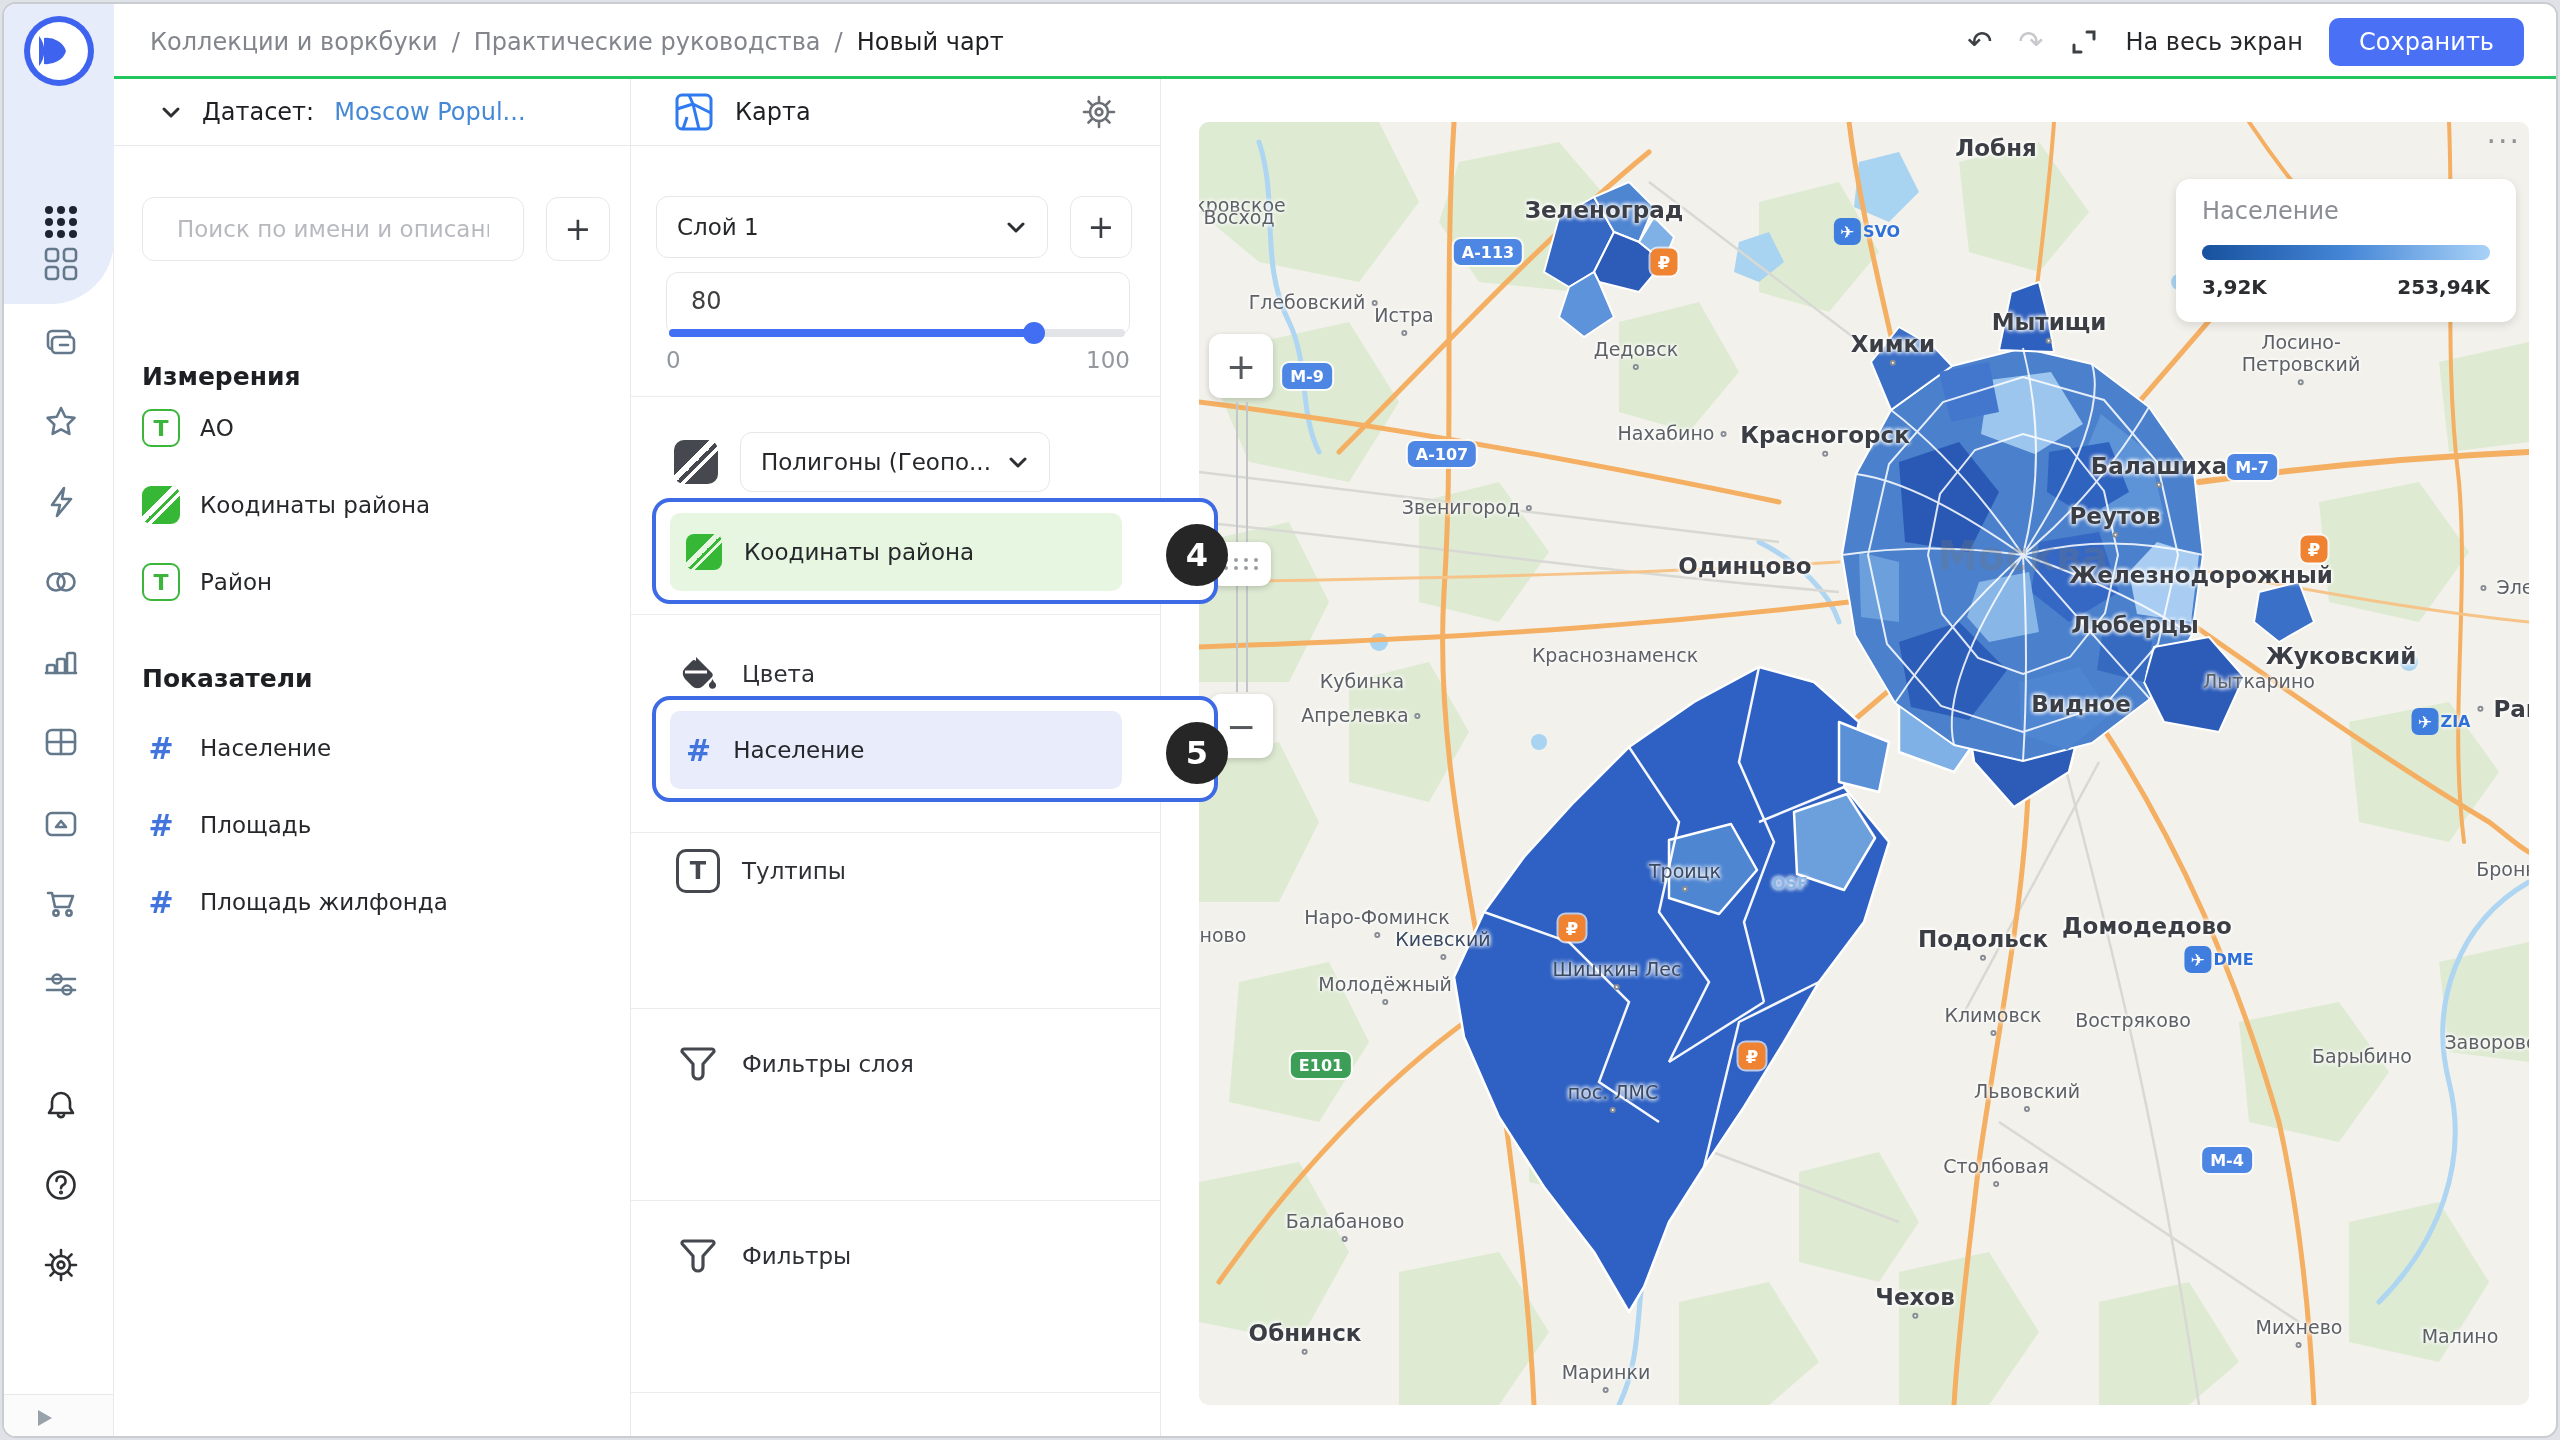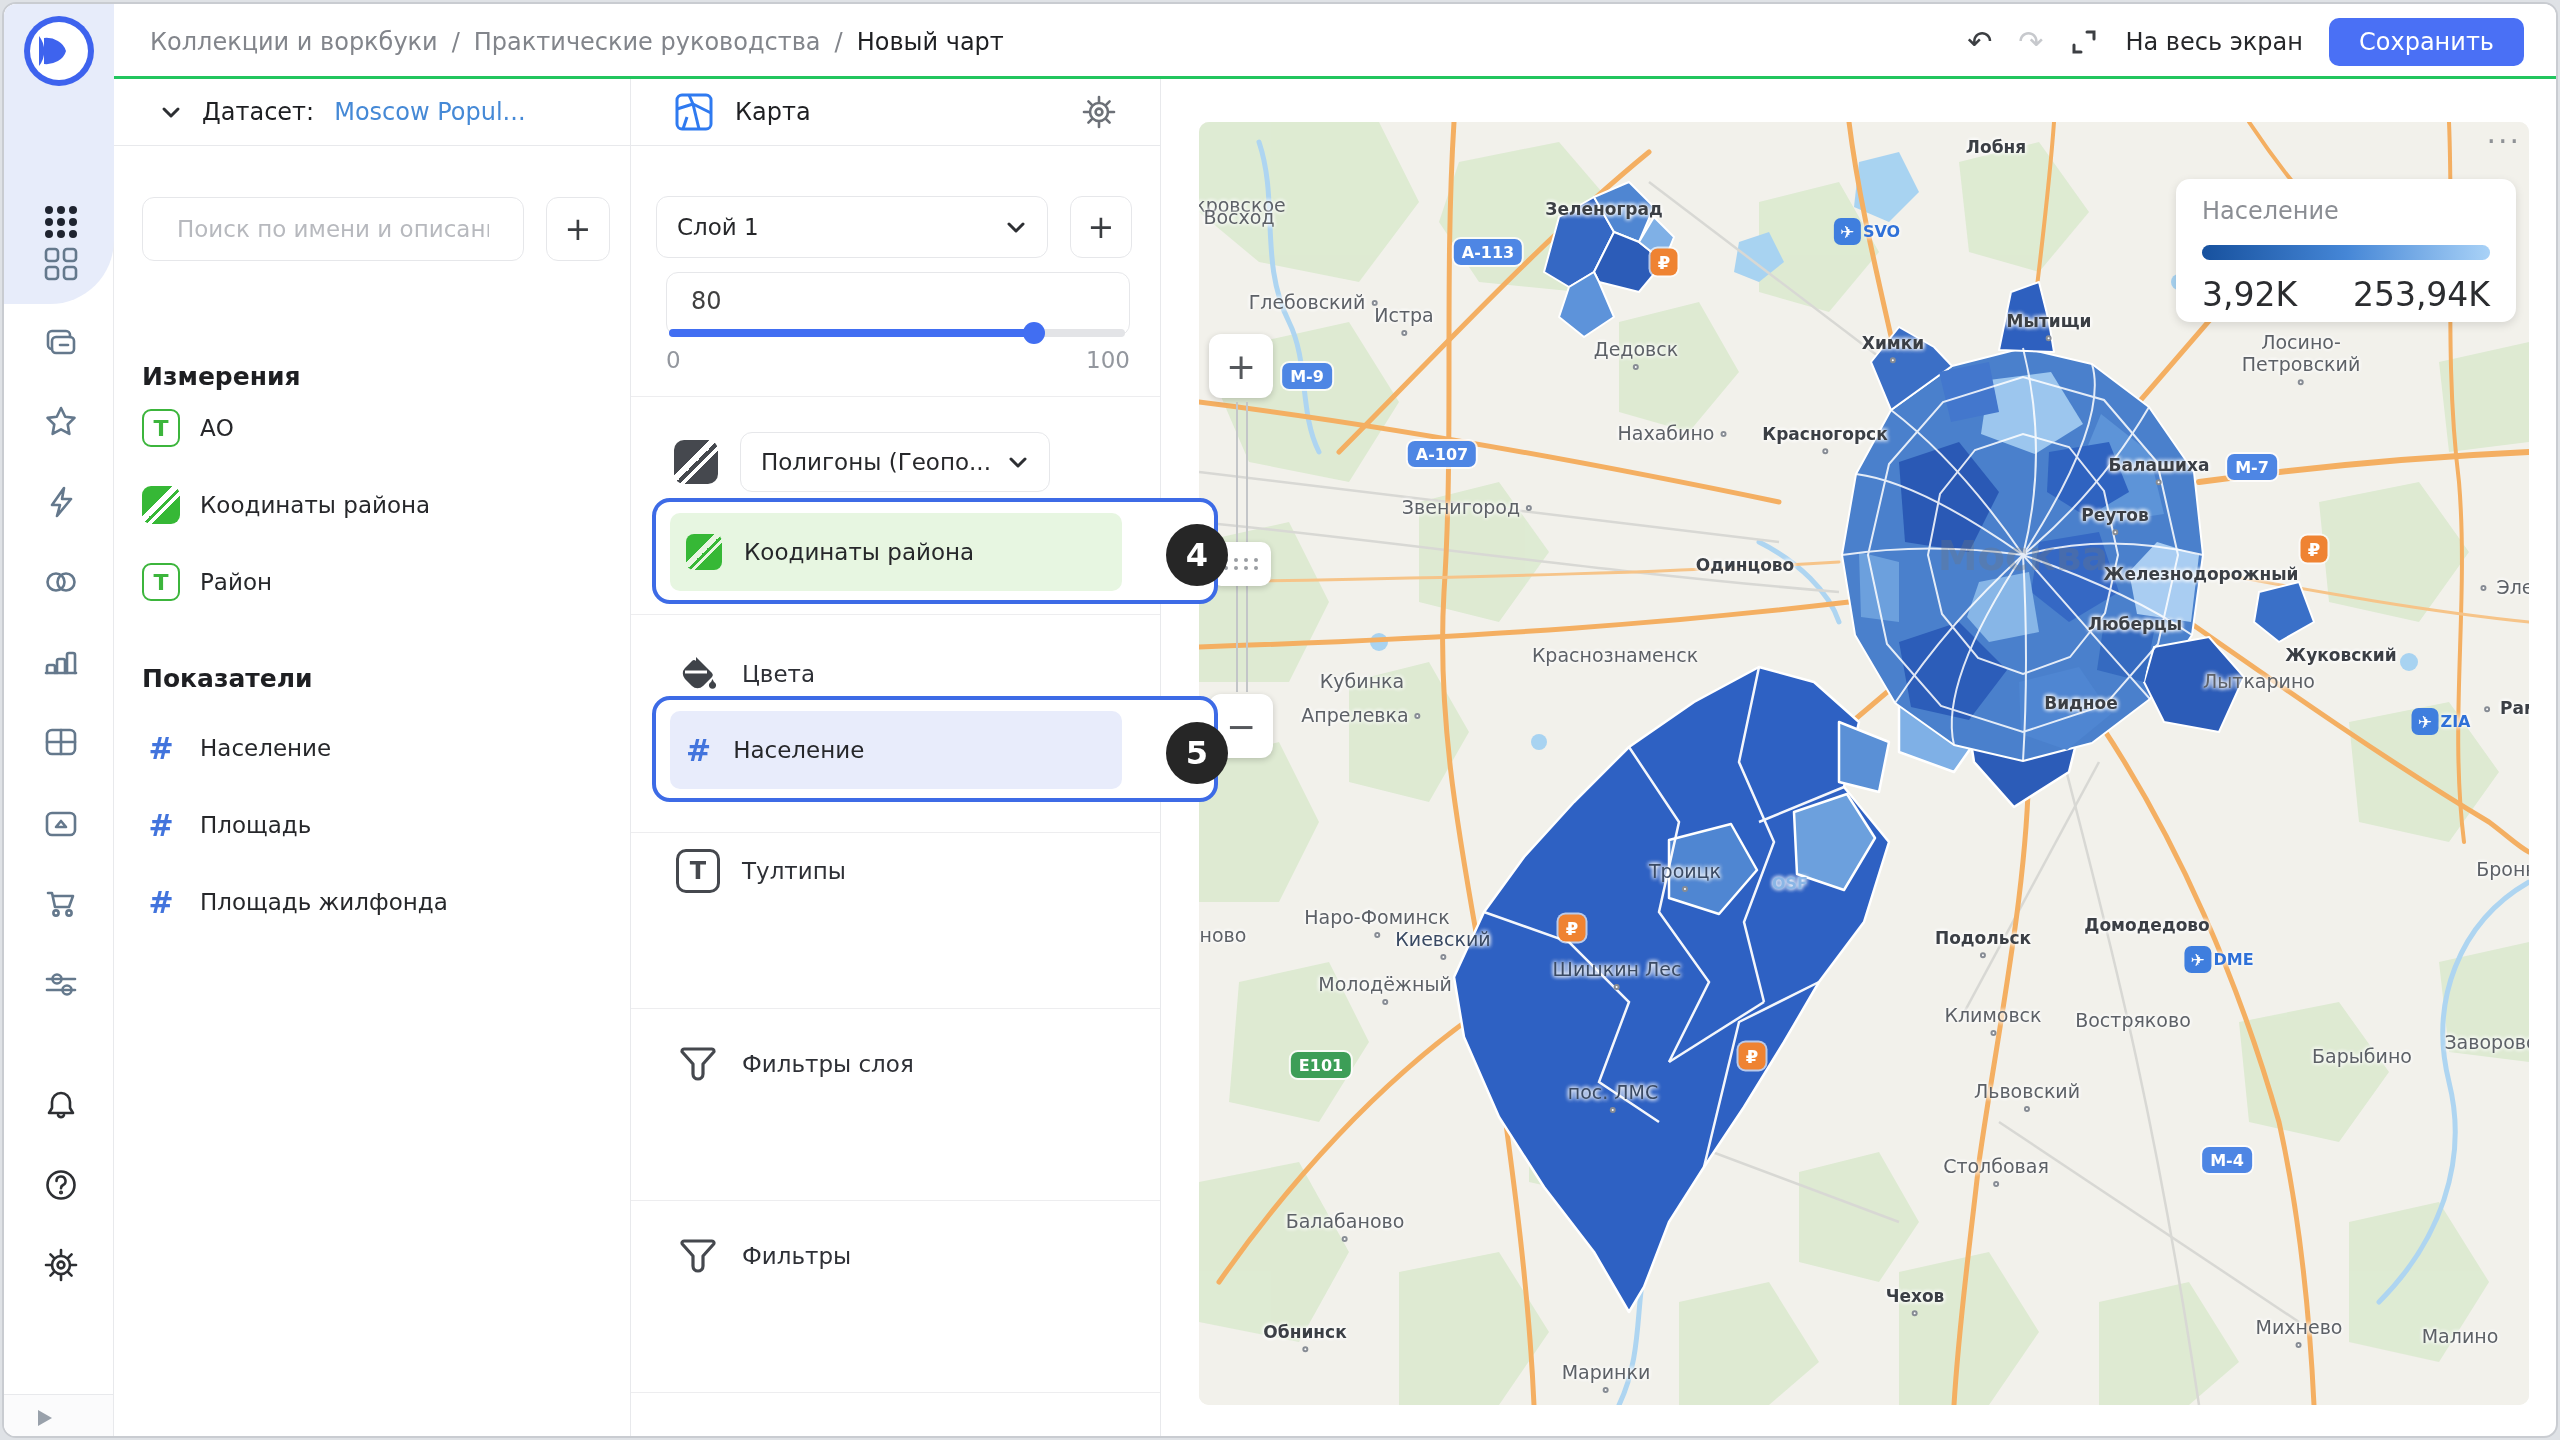--- a/index.html
+++ b/index.html
@@ -72,39 +72,39 @@
   .pill .hash{font-size:30px;font-weight:600;color:#4274dd;}
   .pill .ptext{font-size:23px;color:#26272a;}
   .badge{position:absolute;right:-14px;top:22px;width:62px;height:62px;border-radius:50%;background:#262626;color:#fff;font-size:32px;font-weight:bold;display:flex;align-items:center;justify-content:center;}
   .ticon{width:42px;height:42px;border:3px solid #45484e;border-radius:10px;position:relative;}
   .ticon::after{content:"T";position:absolute;inset:0;display:flex;align-items:center;justify-content:center;color:#45484e;font-size:24px;font-weight:bold;}
   .funnel svg{stroke:#45484e;fill:none;stroke-width:3.2;stroke-linecap:round;stroke-linejoin:round;}
 
   
   .mappane{position:absolute;left:1195px;top:118px;width:1330px;height:1283px;border-radius:10px;overflow:hidden;background:#f2f1eb;}
   .mlabel{position:absolute;transform:translate(-50%,-50%);font-size:19px;color:#5d6167;white-space:pre-line;text-align:center;line-height:1.15;text-shadow:0 0 4px #fff,0 0 4px #fff,0 0 5px #fff;pointer-events:none;}
-  .mlabel.major{font-size:17px;font-weight:bold;color:#3b3f45;}
+  .mlabel.major{font-size:23px;font-weight:bold;color:#3b3f45;}
   .mlabel.onpoly{color:#3a4a63;}
   .mlabel .dotmark{position:absolute;left:50%;top:100%;width:6px;height:6px;border:2.5px solid #878c94;border-radius:50%;background:#fff;transform:translate(-50%,3px);display:none;}
   .mlabel.dotted .dotmark{display:block;}
   .mlabel.dotted-r .dotmark{display:block;left:100%;top:50%;transform:translate(6px,-50%);}
   .mlabel.dotted-l .dotmark{display:block;left:-10px;top:50%;transform:translate(-6px,-50%);}
   .shield{position:absolute;transform:translate(-50%,-50%);min-width:46px;height:26px;padding:0 8px;border-radius:7px;color:#fff;font-size:16px;font-weight:bold;display:flex;align-items:center;justify-content:center;box-shadow:0 0 0 2px #ffffffcc;}
   .shield.blue{background:#4e86e4;}
   .shield.green{background:#3d9e57;}
   .airport{position:absolute;transform:translate(-50%,0);display:flex;flex-direction:row;align-items:center;gap:2px;}
   .apbox{width:27px;height:27px;background:#3f7ede;border-radius:7px;display:flex;align-items:center;justify-content:center;}
   .apbox::before{content:"✈";color:#fff;font-size:17px;}
   .apcode{font-size:16px;font-weight:bold;color:#2f71d8;text-shadow:0 0 4px #fff,0 0 4px #fff;}
   .airport.faint .apcode{color:#8ab6e6;}
   .rub{position:absolute;transform:translate(-50%,-50%);width:27px;height:27px;background:#ef8332;border-radius:7px;color:#fff;font-size:18px;font-weight:bold;display:flex;align-items:center;justify-content:center;box-shadow:0 0 0 2px #ffffffaa;}
   .legend{position:absolute;left:977px;top:57px;width:340px;height:143px;background:#fff;border-radius:14px;box-shadow:0 3px 10px rgba(0,0,0,.12);}
   .legend-title{position:absolute;left:26px;top:18px;font-size:24px;color:#8b8e94;}
   .legend-bar{position:absolute;left:26px;top:66px;width:288px;height:15px;border-radius:8px;}
-  .legend-vals{position:absolute;left:26px;right:26px;top:96px;display:flex;justify-content:space-between;font-size:33px;color:#2b2d30;}
+  .legend-vals{position:absolute;left:26px;right:26px;top:96px;display:flex;justify-content:space-between;font-size:20px;color:#2b2d30;font-weight:bold;}
   .mapmenu{position:absolute;right:8px;top:2px;font-size:30px;color:#8f9296;letter-spacing:2px;cursor:pointer;}
   .zbtn{position:absolute;left:10px;width:64px;height:64px;background:#fff;border-radius:12px;box-shadow:0 2px 6px rgba(0,0,0,.18);display:flex;align-items:center;justify-content:center;font-size:36px;color:#55585c;cursor:pointer;}
   .ztrack{position:absolute;left:37px;top:280px;width:12px;height:290px;border-left:2px solid #c3c5c8;border-right:2px solid #c3c5c8;}
   .zhandle{position:absolute;left:12px;top:420px;width:60px;height:44px;background:#fff;border-radius:10px;box-shadow:0 2px 6px rgba(0,0,0,.18);display:flex;align-items:center;justify-content:center;cursor:grab;}
   .zhandle .dots{display:grid;grid-template-columns:repeat(4,1fr);gap:4px 6px;}
   .zhandle .dots i{width:4px;height:4px;background:#9a9da2;border-radius:50%;}
 </style>
 </head>
 <body>
 

